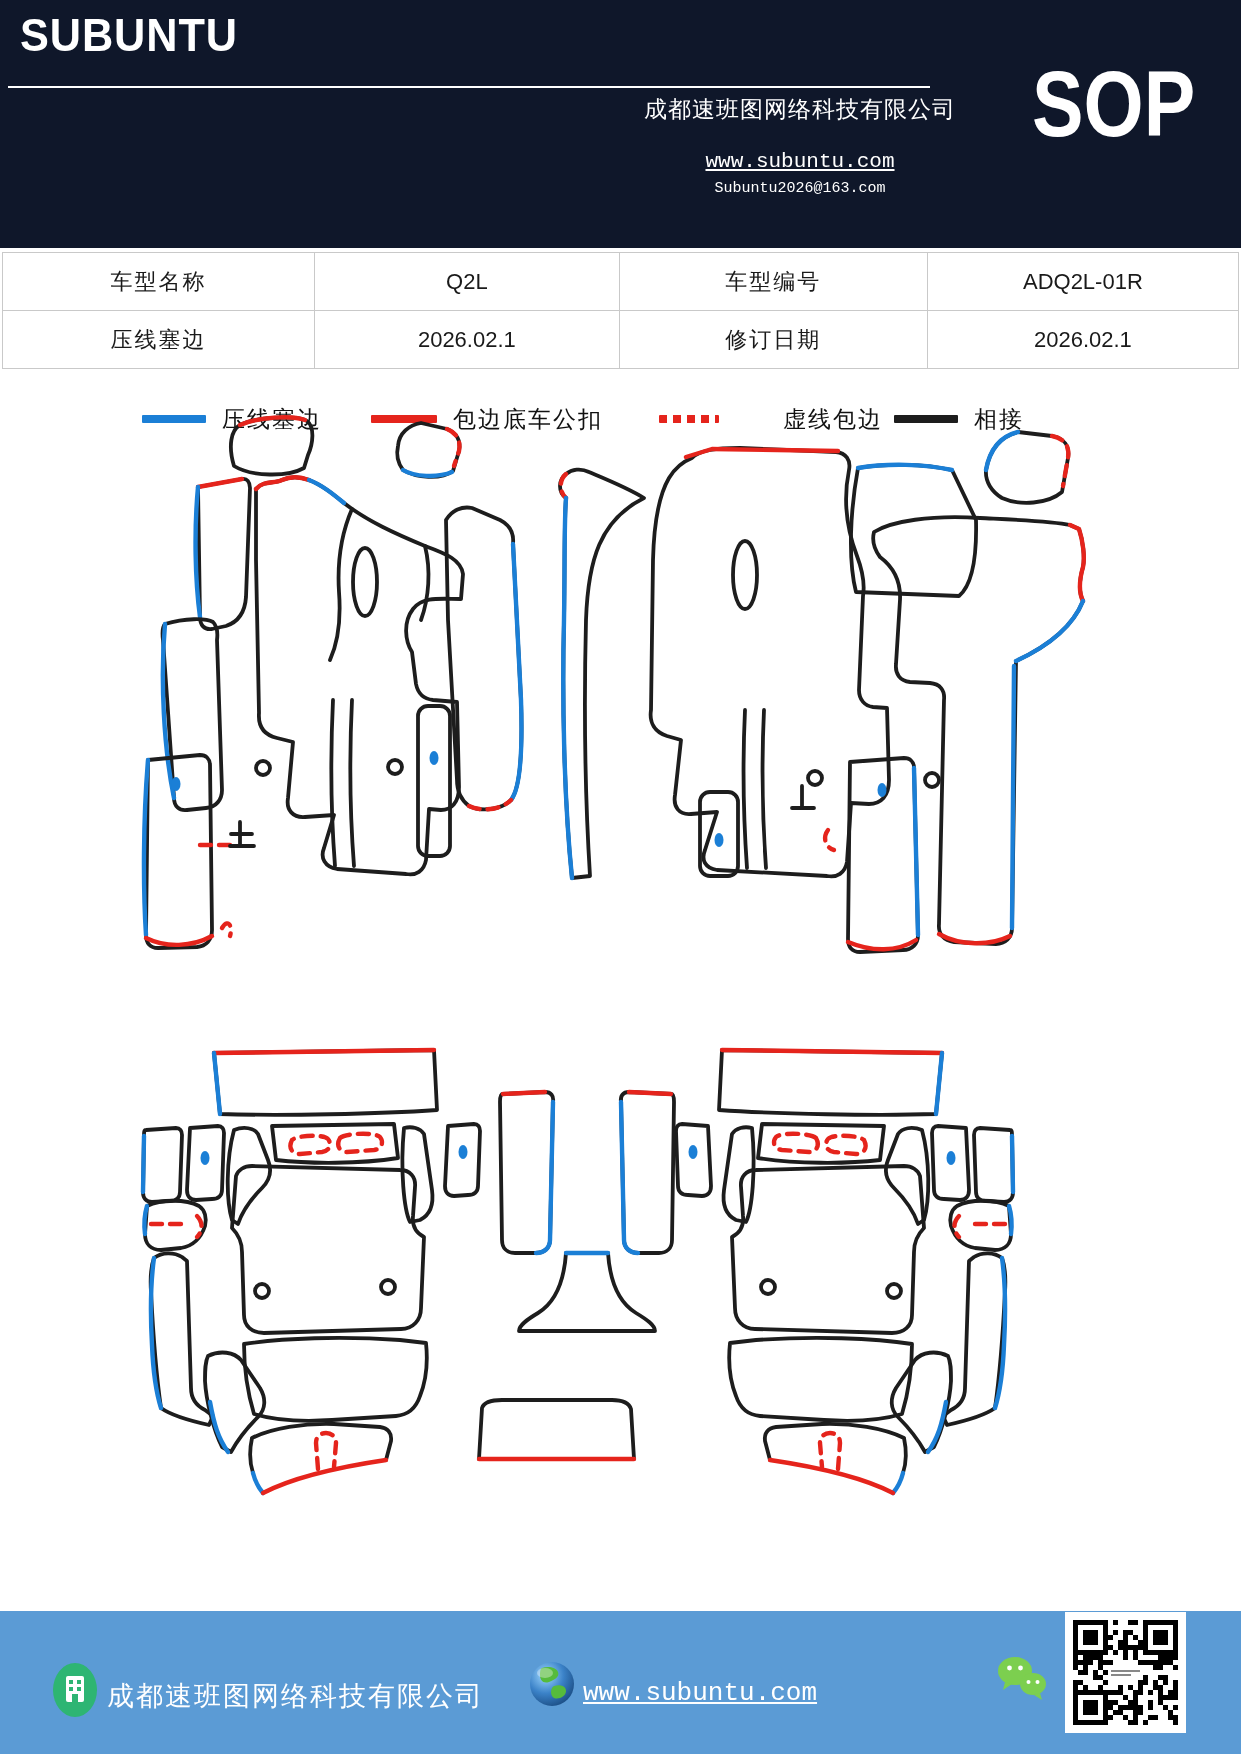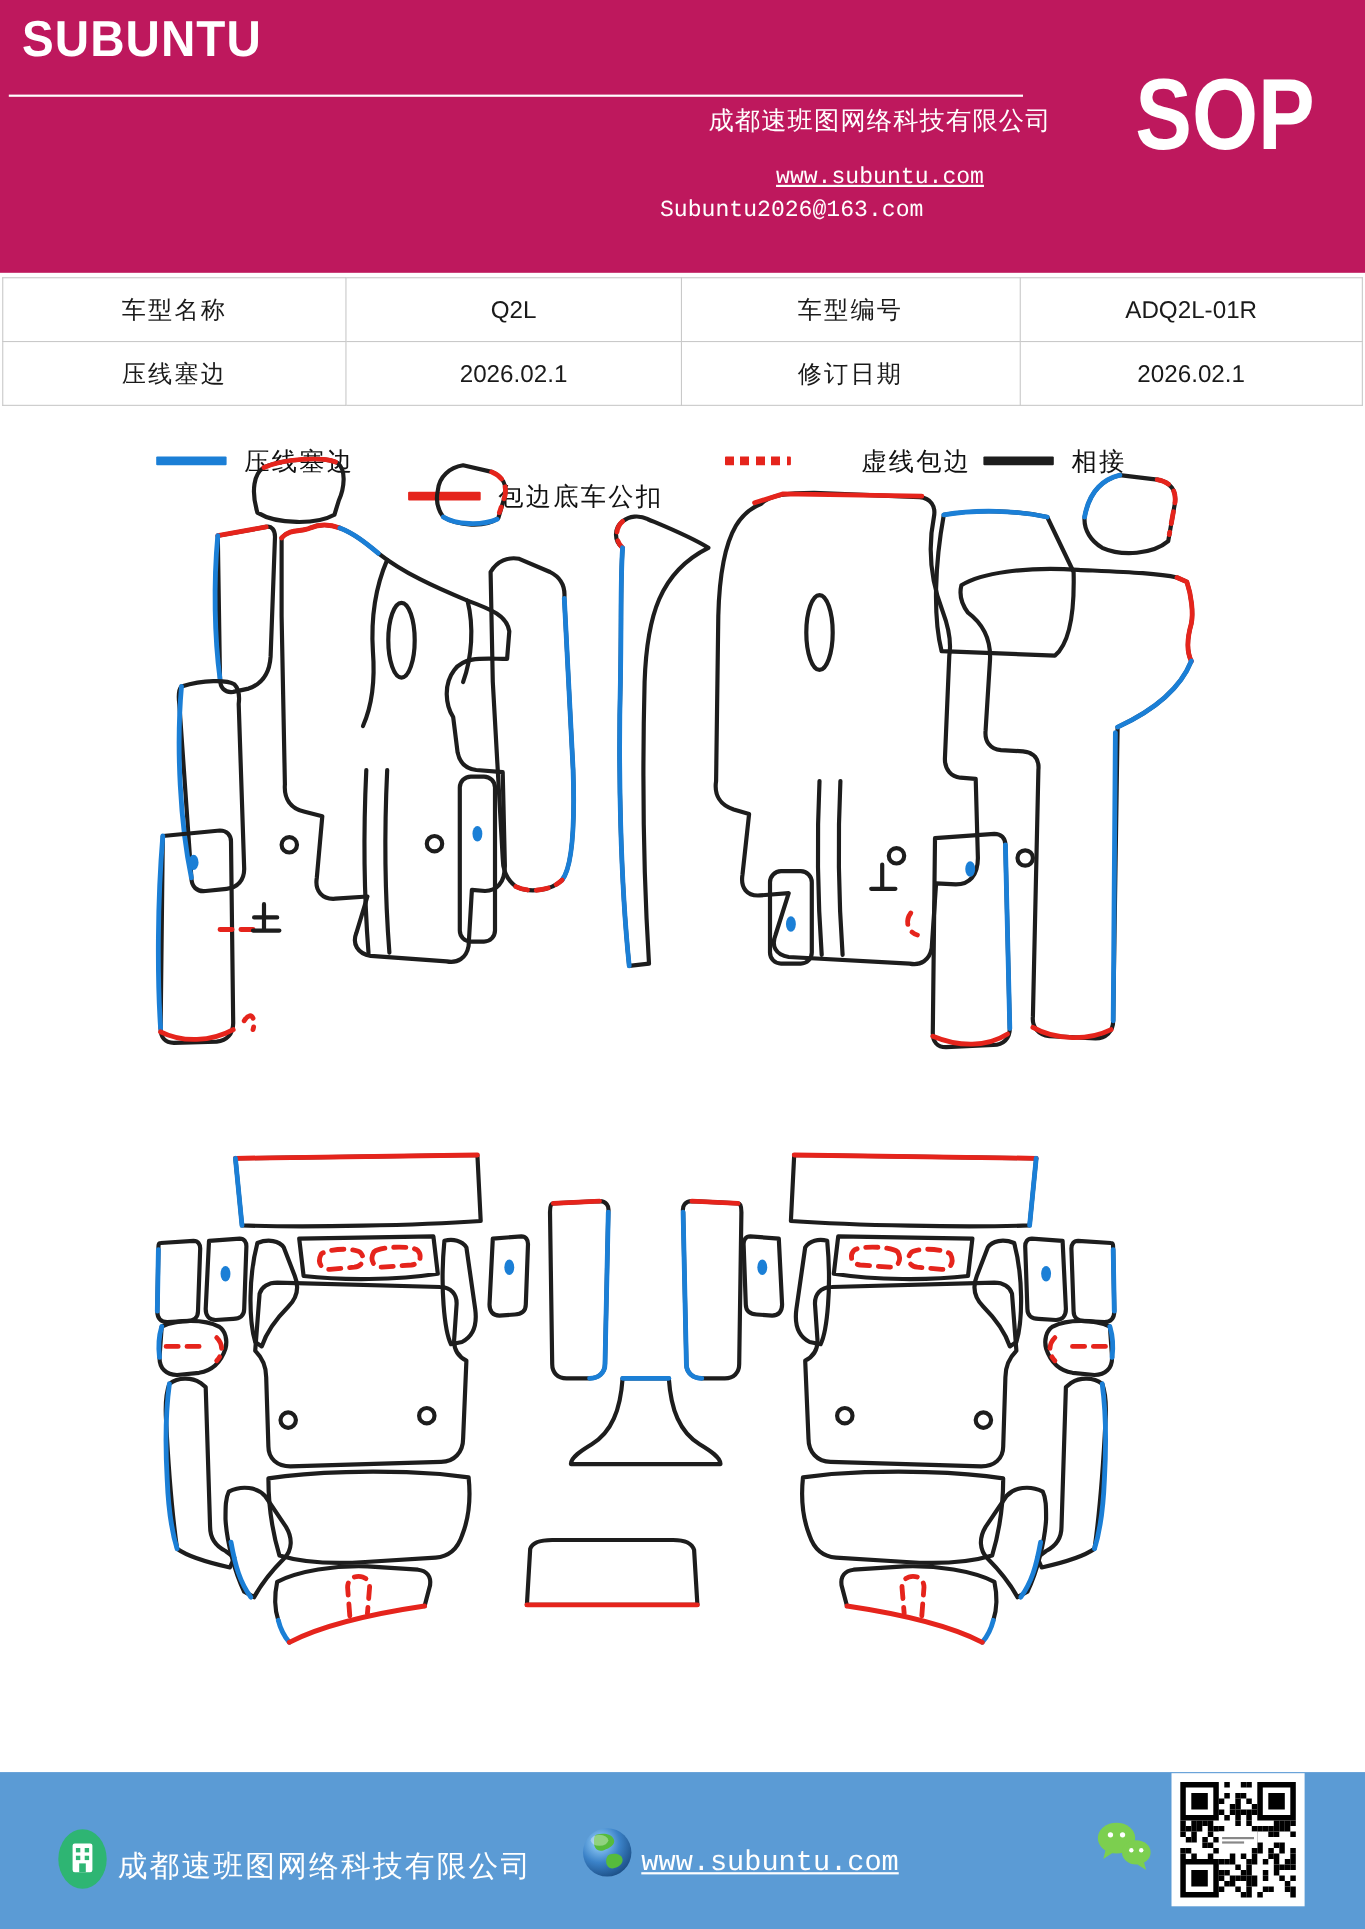--- a/index.html
+++ b/index.html
@@ -1,53 +1,53 @@
 <!DOCTYPE html>
 <html><head>
 <meta charset="utf-8">
 <style>
   html,body{margin:0;padding:0;background:#e8e8e8;}
   .page{position:relative;width:1241px;height:1754px;background:#ffffff;overflow:hidden;
         font-family:"Liberation Sans","DejaVu Sans",sans-serif;}
 
   
-  .header{position:absolute;left:0;top:0;width:1241px;height:248px;background:#be185d;}
+  .header{position:absolute;left:0;top:0;width:1241px;height:248px;background:#0f172a;}
   .brand{position:absolute;left:20px;top:8px;color:#fff;font-size:46px;font-weight:800;
          letter-spacing:1px;transform:scaleX(.94);transform-origin:left;}
   .header-rule{position:absolute;left:8px;top:86px;width:922px;height:2px;background:#fff;}
   .doc-title{position:absolute;left:28px;top:132px;color:#fff;font-size:36px;font-weight:600;
              font-family:"Liberation Serif","DejaVu Serif",serif;letter-spacing:2px;}
   .company-line{position:absolute;left:600px;top:94px;width:400px;text-align:center;color:#fff;
                 font-size:23px;font-family:"Liberation Serif","DejaVu Serif",serif;letter-spacing:1px;}
   .site-line{position:absolute;left:600px;top:150px;width:400px;text-align:center;color:#fff;
              font-size:21px;font-family:"Liberation Mono","DejaVu Sans Mono",monospace;
              text-decoration:underline;cursor:pointer;}
-  .mail-line{position:absolute;left:600px;top:180px;width:400px;color:#fff;
-             font-size:21px;font-family:"Liberation Mono","DejaVu Sans Mono",monospace;}
+  .mail-line{position:absolute;left:600px;top:180px;width:400px;text-align:center;color:#fff;
+             font-size:15px;font-family:"Liberation Mono","DejaVu Sans Mono",monospace;}
   .sop{position:absolute;left:1032px;top:58px;color:#fff;font-size:92px;font-weight:800;
        line-height:1;transform:scaleX(.84);transform-origin:left;}
 
   
   .info-table{position:absolute;left:2px;top:252px;width:1237px;border-collapse:collapse;}
   .info-table td{border:1px solid #c9c9c9;height:55px;text-align:center;vertical-align:middle;
                  font-size:22px;color:#1a1a1a;}
   .info-table td.lab{font-family:"Liberation Serif","DejaVu Serif",serif;letter-spacing:2px;}
   .c1{width:313px;} .c2{width:304px;margin-top:24px;} .c3{width:309px;} .c4{width:311px;}
 
   
   .legend{position:absolute;left:0;top:402px;width:1241px;height:34px;}
   .leg-item{position:absolute;top:0;height:34px;display:flex;align-items:center;}
   .leg-swatch{height:8px;border-radius:1px;}
   .leg-label{font-size:23px;color:#111;margin-left:16px;letter-spacing:2px;
              font-family:"Liberation Serif","DejaVu Serif",serif;}
   .sw-blue{width:64px;background:#1b7fd6;}
   .sw-red{width:66px;background:#e5241c;}
   .sw-dash{width:60px;background:repeating-linear-gradient(90deg,#e5241c 0 8px,transparent 8px 14px);}
   .sw-black{width:64px;background:#1d1d1d;}
-  .li-1{left:142px;} .li-2{left:371px;margin-top:32px;} .li-3{left:659px;gap:48px;} .li-4{left:894px;}
+  .li-1{left:142px;} .li-2{left:371px;} .li-3{left:659px;gap:48px;} .li-4{left:894px;}
 
   
   .diagram{position:absolute;left:0;top:415px;width:1241px;height:1110px;}
   .diagram svg{display:block;}
   .k path,.k rect,.k circle,.k ellipse{fill:none;stroke:#1d1d1d;stroke-width:3.8;
       stroke-linecap:round;stroke-linejoin:round;}
   .k .r{stroke:#e5241c;stroke-width:4.4;}
   .k .b{stroke:#1b7fd6;stroke-width:4.4;}
   .k .rd{stroke:#e5241c;stroke-width:4.4;stroke-dasharray:11 8;}
   .k .bd{fill:#1b7fd6;stroke:none;}

